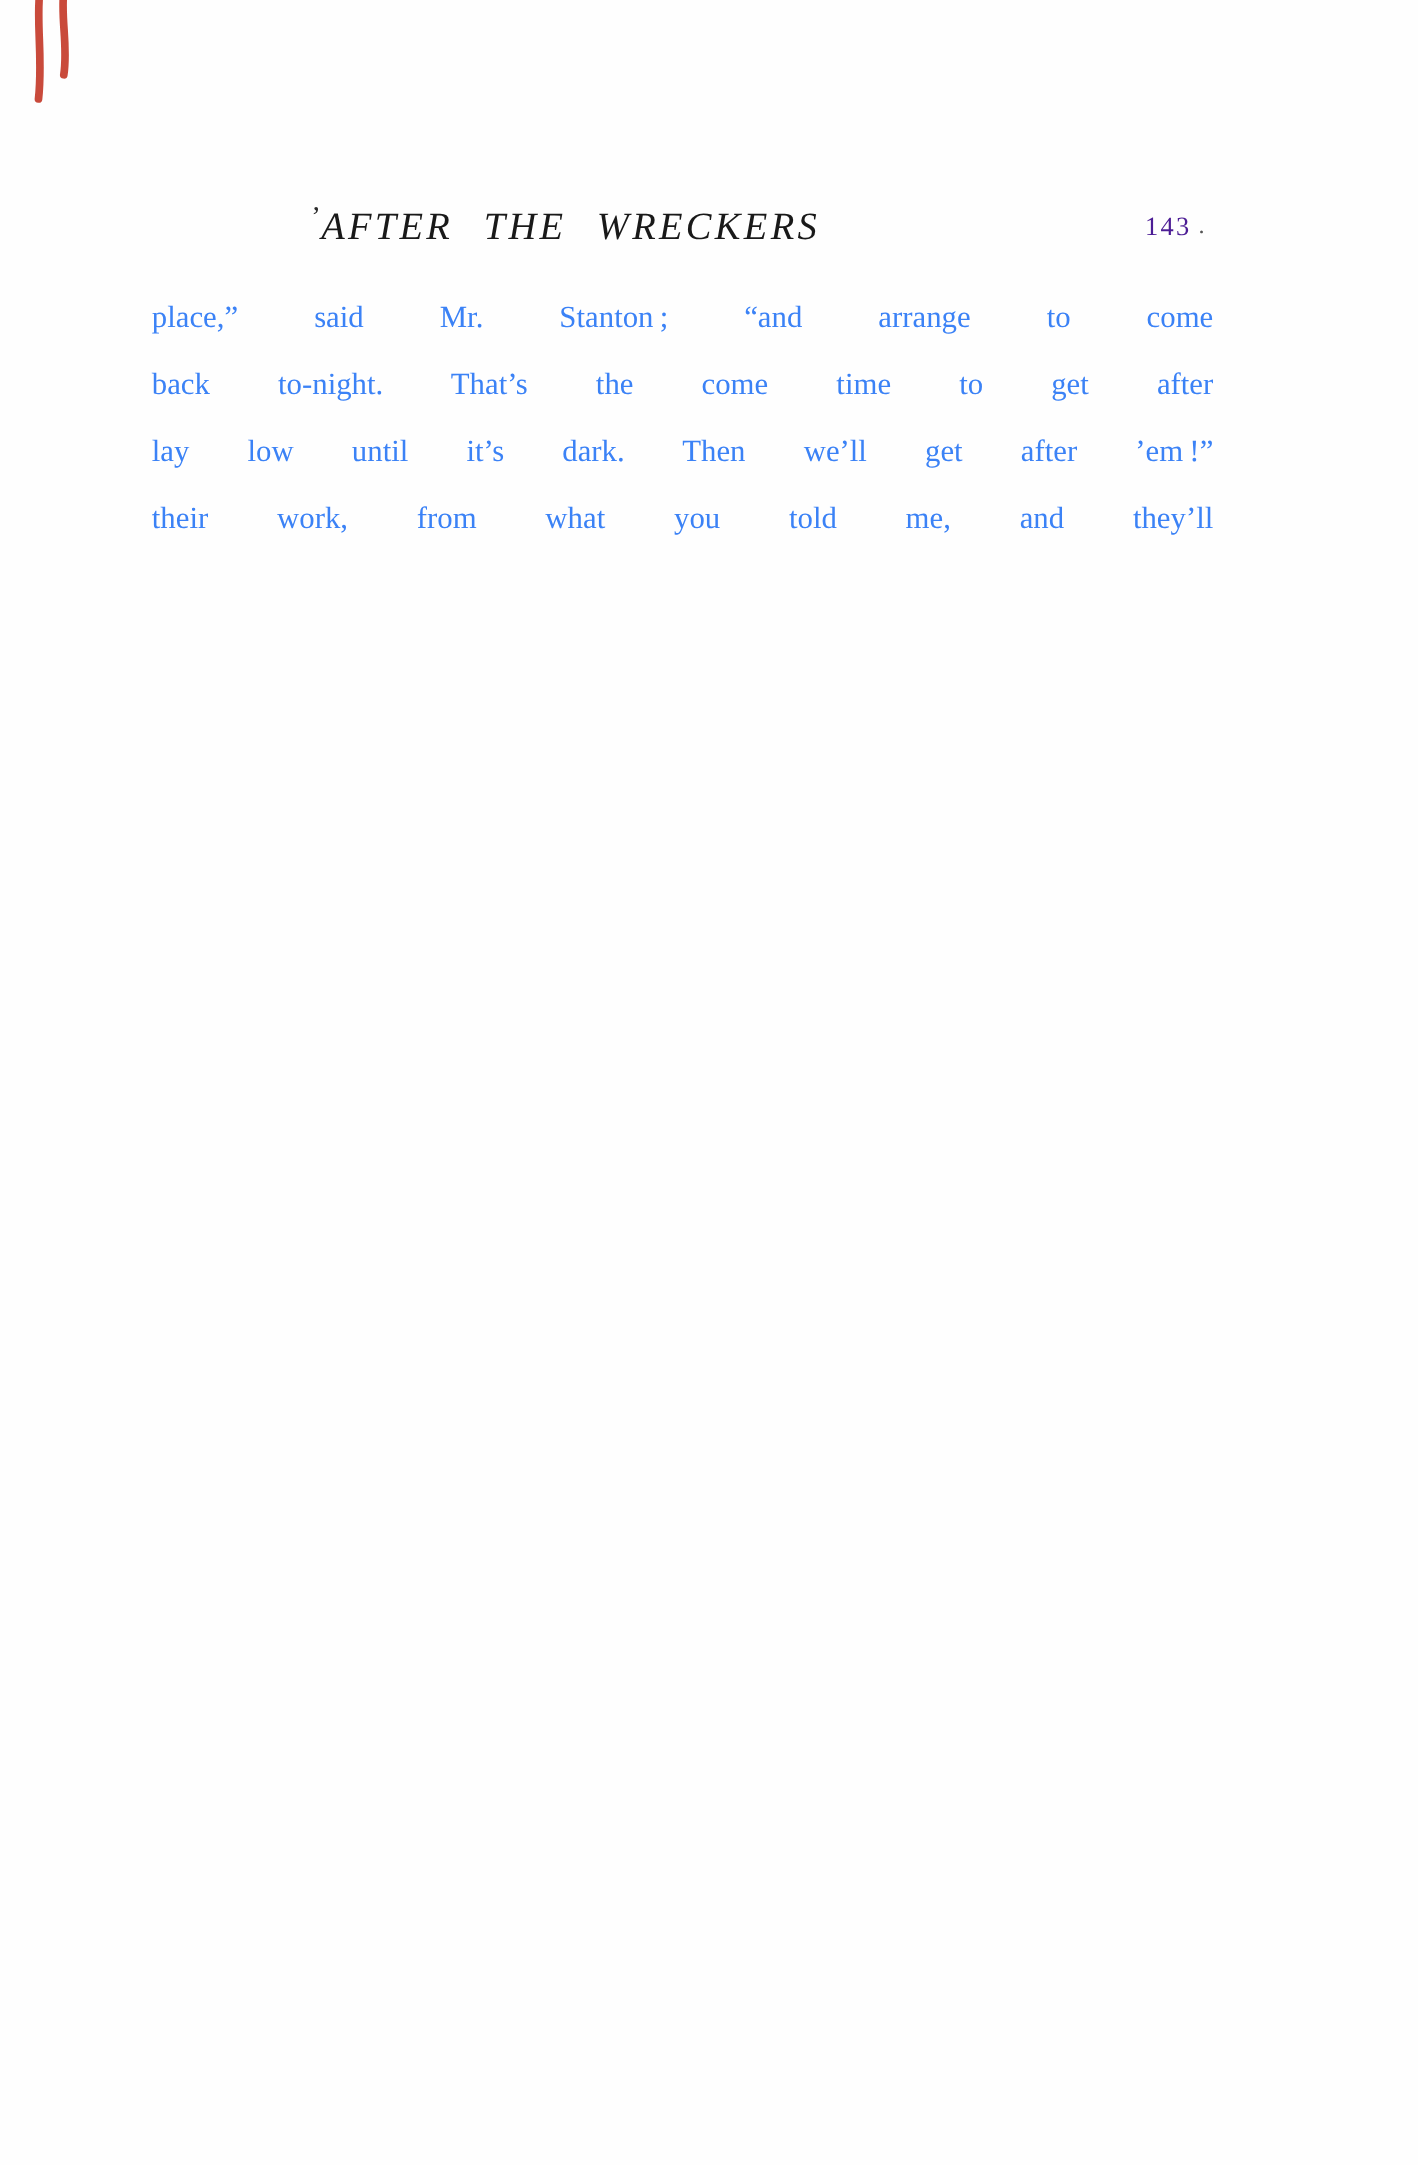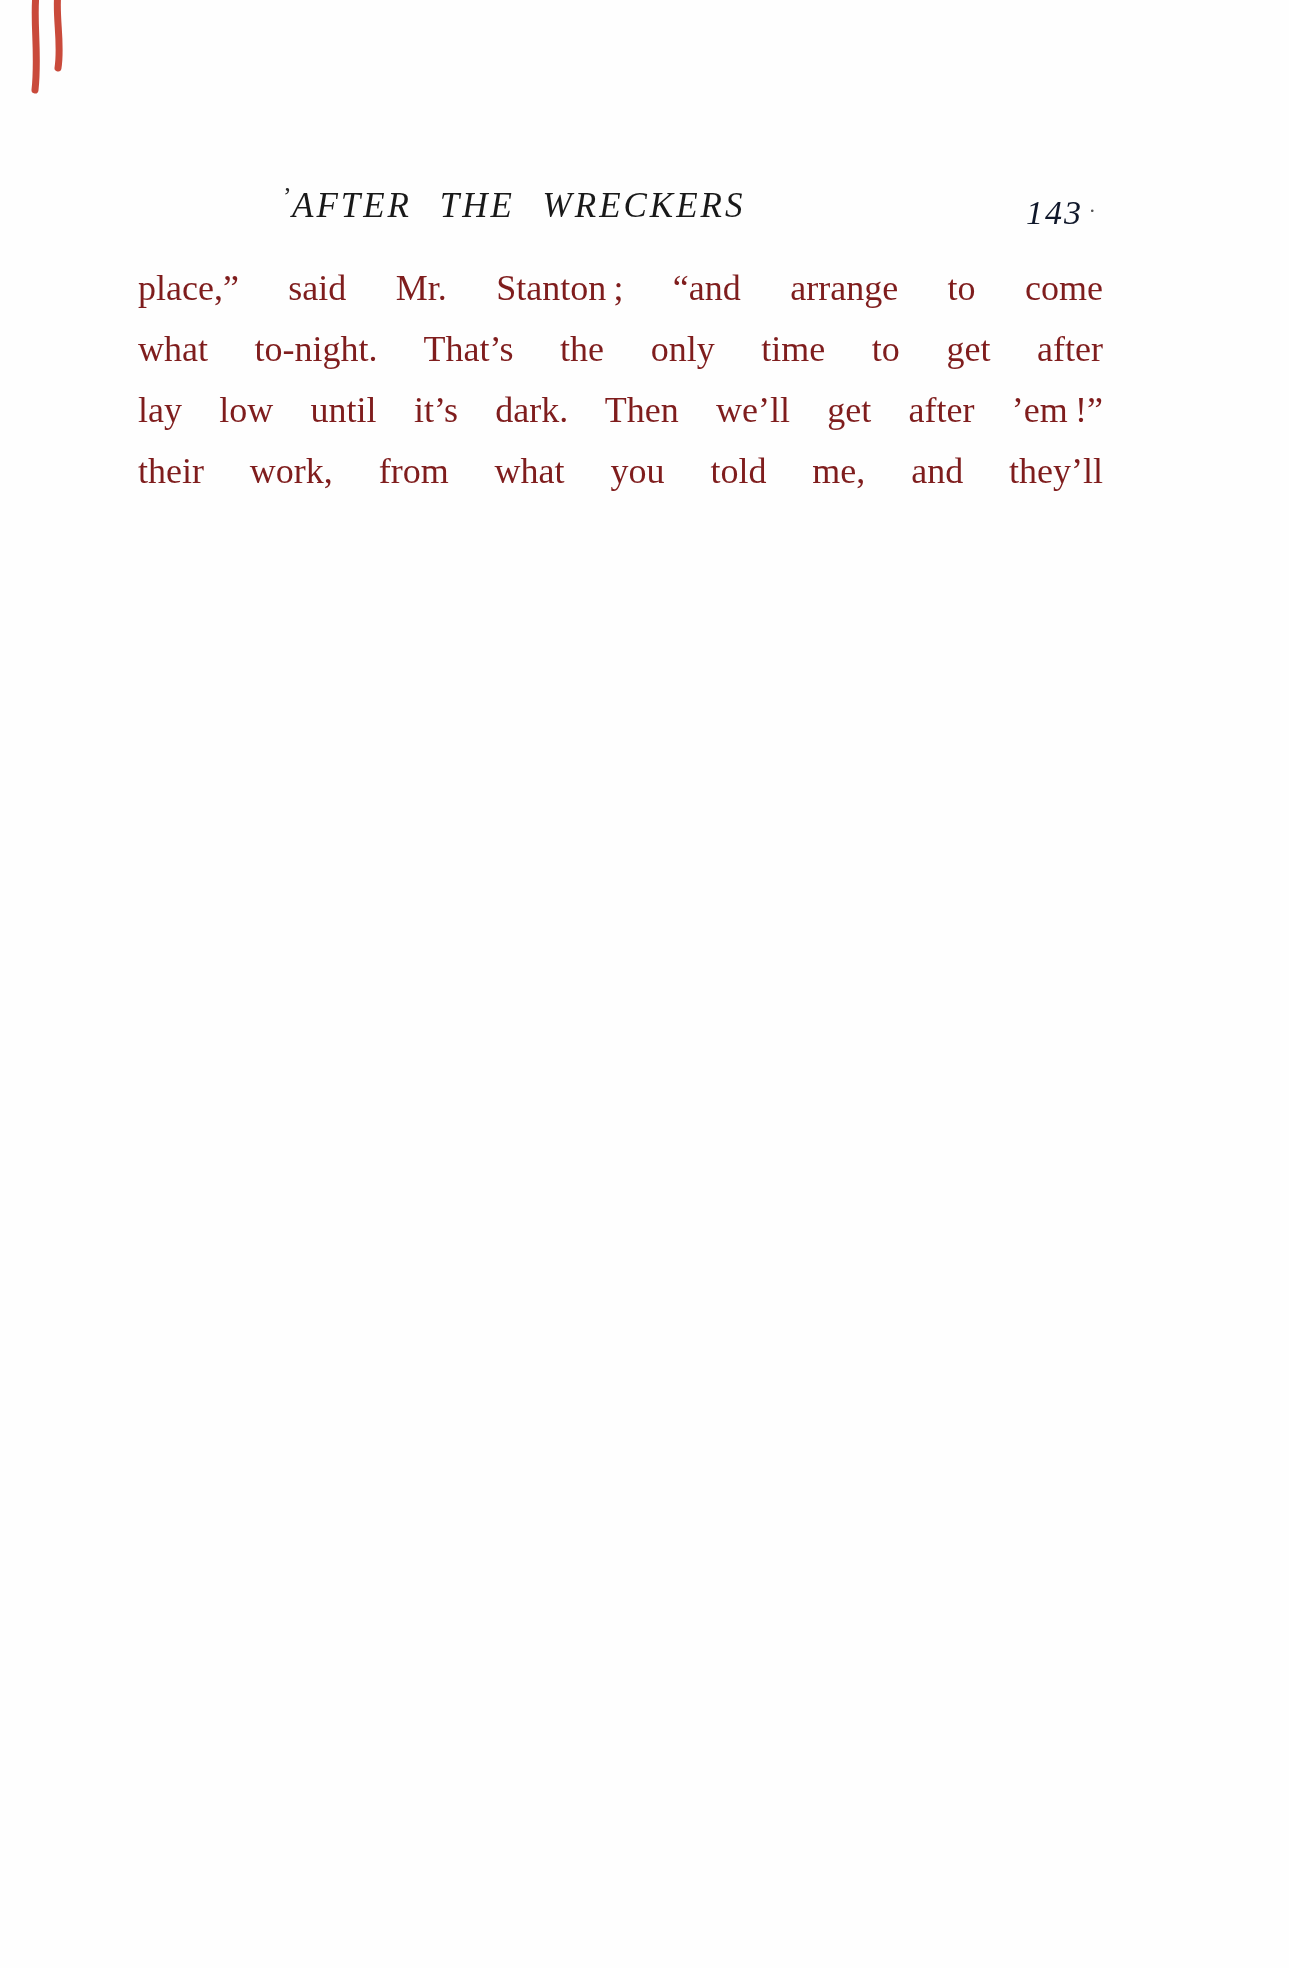--- a/index.html
+++ b/index.html
@@ -49,44 +49,43 @@
     position: absolute;
     left: 143px;
     top: -4px;
     font-size: 26px;
     color: #2a2a2a;
   }
   .page-number {
     position: absolute;
     right: 22px;
     top: 8px;
-    font-size: 34px;
+    font-size: 24px;
     letter-spacing: 2px;
-    color: #0f172a;
-    font-style: italic;
+    color: #4c1d95;
   }
   .page-number-mark {
     position: absolute;
     right: 10px;
     top: 6px;
     font-size: 22px;
     color: #555;
   }
 
   
   .body-text {
     position: absolute;
     left: 138px;
     top: 258px;
     width: 965px;
   }
   .line {
-    font-size: 36px;
+    font-size: 28px;
     line-height: 61px;
-    color: #7f1d1d;
+    color: #3b82f6;
     text-align: justify;
     text-align-last: justify;
     white-space: normal;
   }
 </style>
 </head>
 <body>
 
 <div class="sheet">
 
@@ -97,18 +96,18 @@
 
   <div class="header-row">
     <span class="title-tick">’</span>
     <span class="running-title">AFTER THE WRECKERS</span>
     <span class="page-number">143</span>
     <span class="page-number-mark">.</span>
   </div>
 
   <div class="body-text">
     <div class="line">place,” said Mr. Stanton ; “and arrange to come</div>
-    <div class="line">what to-night.  That’s the only time to get after</div>
+    <div class="line">back to-night.  That’s the come time to get after</div>
     <div class="line">lay low until it’s dark.  Then we’ll get after ’em !”</div>
     <div class="line">their work, from what you told me, and they’ll</div>
   </div>
 
 </div>
 
 </body></html>

